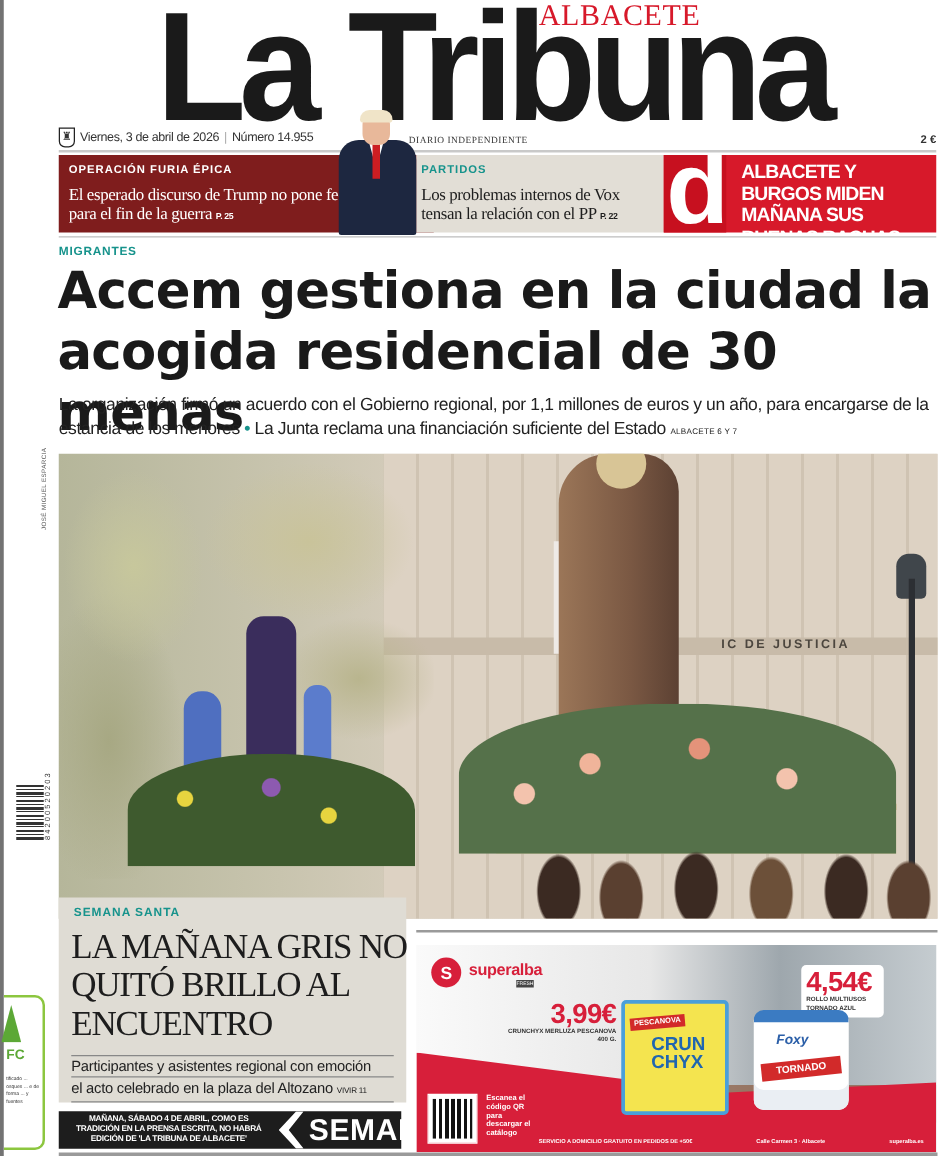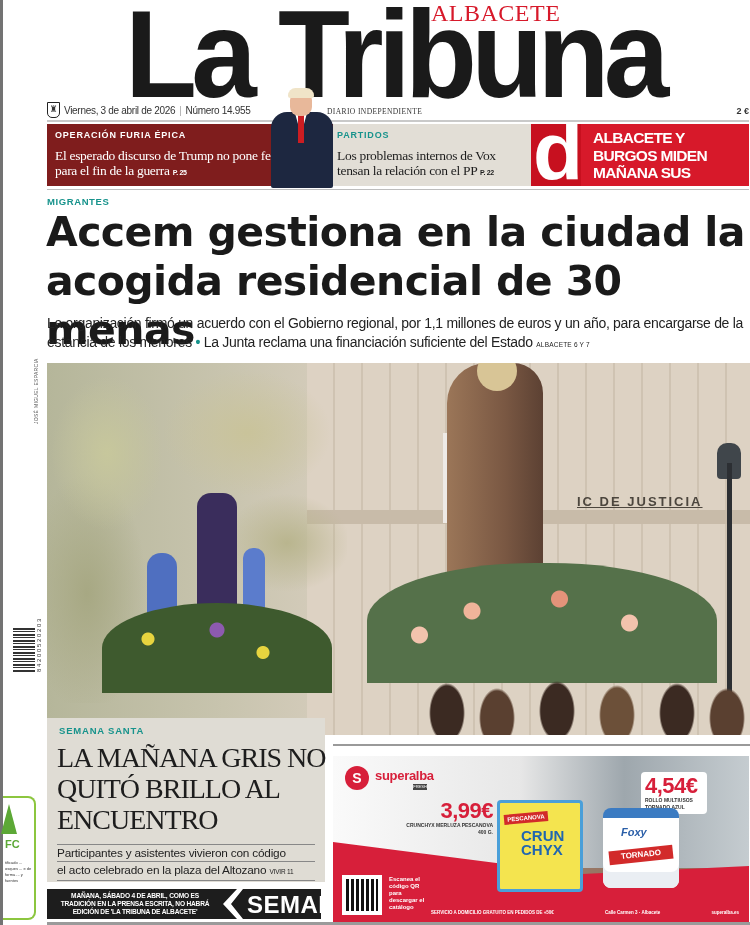--- a/index.html
+++ b/index.html
@@ -56,21 +56,21 @@
   
   .photo { position: absolute; left: 44px; top: 363px; width: 706px; height: 372px; overflow: hidden;
     background: linear-gradient(90deg, #b5b69a 0%, #c8c4ae 25%, #d9cfc0 45%, #e2d7c8 70%, #d9cdbd 100%); }
   .bldg { position: absolute; left: 260px; top: 0; width: 446px; height: 372px; background: repeating-linear-gradient(90deg, #ddd2c3 0 26px, #cfc3b2 26px 28px); }
   .bldg-band { position: absolute; left: 260px; top: 147px; width: 446px; height: 14px; background: #c8bba9; }
   .trees { position: absolute; left: 0; top: 0; width: 300px; height: 340px; background:
     radial-gradient(ellipse 80px 110px at 60px 90px, #c7c79c 0, rgba(199,199,156,0) 70%),
     radial-gradient(ellipse 120px 90px at 200px 70px, #c9c39a 0, rgba(201,195,154,0) 70%),
     radial-gradient(ellipse 80px 160px at 40px 230px, #a7a883 0, rgba(167,168,131,0) 75%),
     radial-gradient(ellipse 90px 70px at 240px 180px, #b9b58e 0, rgba(185,181,142,0) 70%); }
-  .justicia { position: absolute; left: 530px; top: 131px; font-size: 13px; font-weight: bold; color: #4c463e; letter-spacing: 2px; text-decoration: underline; }
+  .justicia { position: absolute; left: 530px; top: 147px; font-size: 10px; font-weight: bold; color: #4c463e; letter-spacing: 2px; }
   .statue { position: absolute; left: 400px; top: 0; width: 96px; height: 250px; background: linear-gradient(90deg, #9b7658, #7a5843 60%, #5c4133); border-radius: 40px 30px 6px 6px; }
   .statue-head { position: absolute; left: 430px; top: -12px; width: 40px; height: 40px; background: #d8c596; border-radius: 50%; }
   .banner { position: absolute; left: 396px; top: 70px; width: 30px; height: 90px; background: #eeeae6; }
   .figure { position: absolute; left: 150px; top: 130px; width: 40px; height: 120px; background: #3a2d5c; border-radius: 14px 14px 4px 4px; }
   .float-l { position: absolute; left: 55px; top: 240px; width: 230px; height: 90px; border-radius: 50% 50% 0 0;
     background: radial-gradient(circle at 20% 40%, #e7d43f 0 6px, transparent 7px), radial-gradient(circle at 50% 30%, #8d5ab0 0 7px, transparent 8px), radial-gradient(circle at 70% 55%, #e7d43f 0 6px, transparent 7px), #3e5a2e; }
   .delph { position: absolute; left: 100px; top: 190px; width: 30px; height: 80px; background: #4f6fc0; border-radius: 14px 14px 4px 4px; }
   .delph2 { position: absolute; left: 196px; top: 185px; width: 22px; height: 70px; background: #5b7ccc; border-radius: 10px 10px 4px 4px; }
   .float-r { position: absolute; left: 320px; top: 200px; width: 350px; height: 120px; border-radius: 48% 48% 0 0;
     background: radial-gradient(circle at 30% 40%, #f0b49a 0 8px, transparent 9px), radial-gradient(circle at 55% 30%, #e4937a 0 8px, transparent 9px), radial-gradient(circle at 75% 50%, #f3c3ad 0 8px, transparent 9px), radial-gradient(circle at 15% 60%, #f3c3ad 0 8px, transparent 9px), #55714a; }
@@ -204,21 +204,21 @@
     <div class="float-r"></div>
     <div class="lamp-head"></div>
     <div class="lamp"></div>
     <div class="crowd"></div>
   </div>
 
   <div class="ss-box">
     <div class="ss-kicker">SEMANA SANTA</div>
     <div class="ss-headline">LA MAÑANA GRIS NO QUITÓ BRILLO AL ENCUENTRO</div>
     <div class="ss-deck">
-      <span>Participantes y asistentes vivieron con código</span>
+      <span>Participantes y asistentes regional con emoción</span>
       <span class="line2"><span>el acto celebrado en la plaza del Altozano</span> <span class="ref">VIVIR 11</span></span>
     </div>
   </div>
 
   <div class="pefc">
     <div class="tree"></div>
     <div class="fc">FC</div>
     <div class="small">tificado ... osques ... e de forma ... y fuentes</div>
   </div>
 

